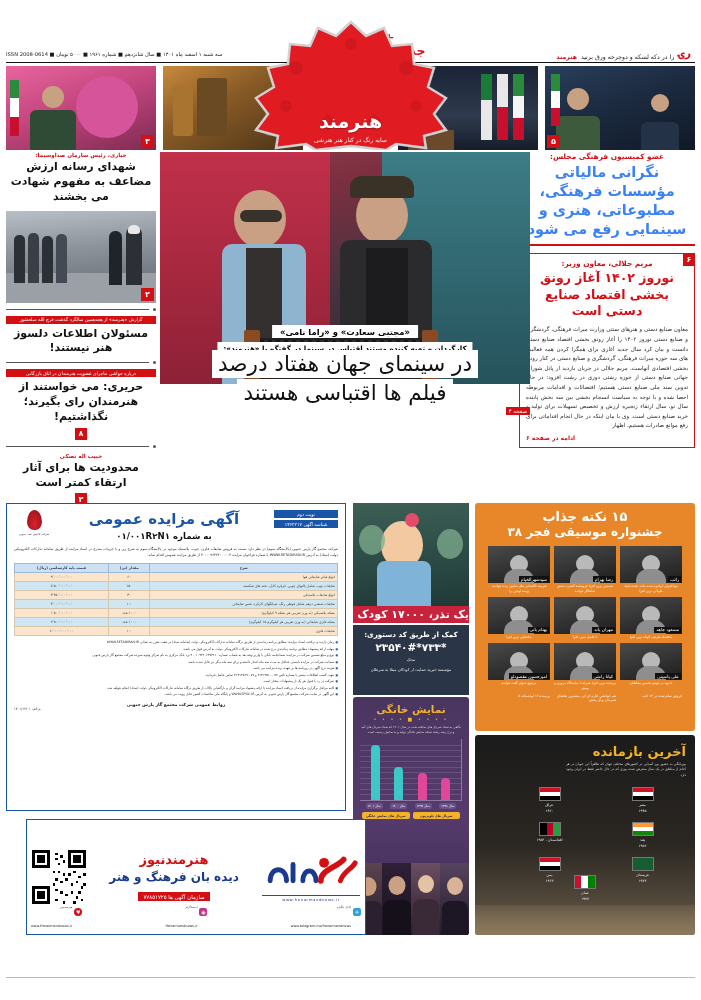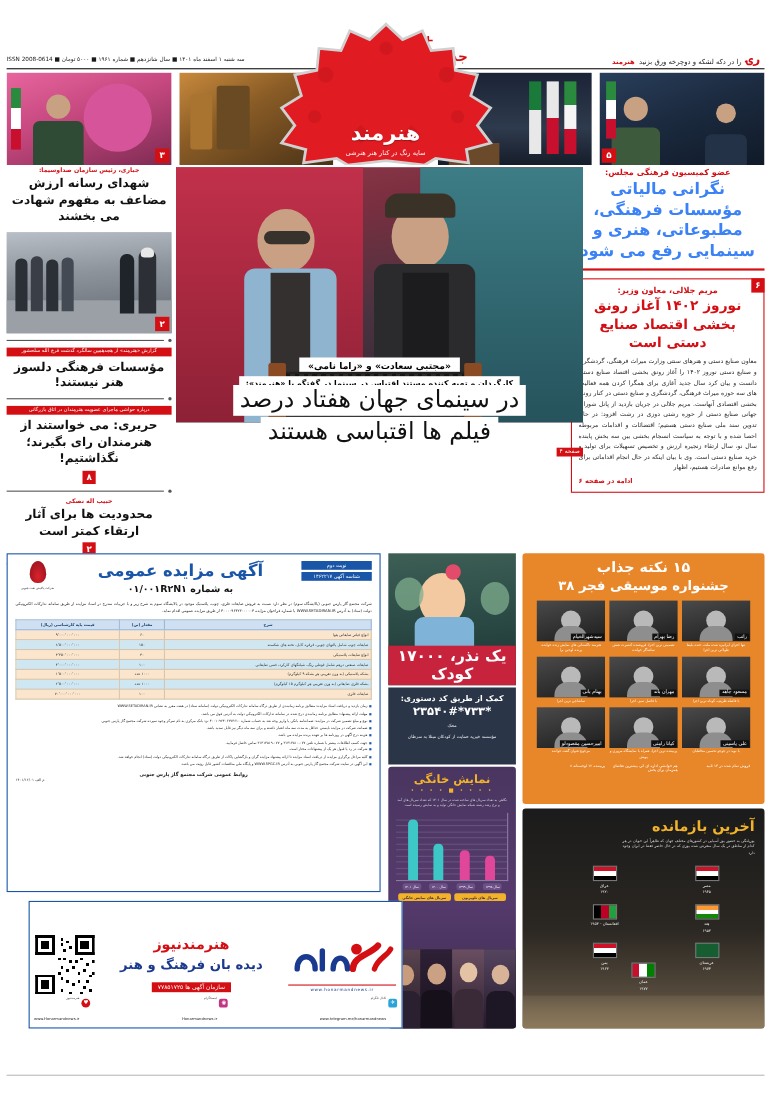--- a/index.html
+++ b/index.html
@@ -183,21 +183,21 @@
   .fname { position:absolute; bottom:1px; right:1px; background:#111; color:#fff;
      font-size:4.4px; padding:.5px 2px; direction:rtl;}
   .fdesc { font-size:3.2px; color:#fff; direction:rtl; line-height:1.35; margin-top:1px;}
   .fest-foot { display:flex; gap:4px; margin-top:4px; }
   .fest-foot div { flex:1; font-size:3.4px; color:#fff; direction:rtl; line-height:1.3;}
 
   
   .childad { position:absolute; right:226px; top:0; width:116px; height:120px;
      background:linear-gradient(175deg,#3d5f55 0%,#2b4a46 50%,#1d3330 100%); overflow:hidden;}
   .childad-bar { position:absolute; bottom:0; left:0; width:100%; background:#c8233c;
-     color:#fff; font-size:14px; font-weight:bold; text-align:center; padding:2px 0; direction:rtl;}
+     color:#fff; font-size:11px; font-weight:bold; padding:2px 0; direction:rtl;}
   .helpad { position:absolute; right:226px; top:122px; width:116px; height:70px;
      background:#2b3548; color:#fff; text-align:center; padding:5px 4px; direction:rtl;}
   .helpad .t1 { font-size:7.2px; font-weight:bold; }
   .helpad .t2 { font-size:10.5px; font-weight:bold; margin-top:2px; letter-spacing:.5px;}
   .helpad .mahak { font-size:4px; margin-top:4px; opacity:.9; line-height:1.4;}
 
   
   .cheetah { position:absolute; right:0; top:232px; width:220px; height:200px;
      background:linear-gradient(180deg,#1b1b1b 0%,#2b2722 55%,#6a5c49 100%);
      border-radius:3px; overflow:hidden;}
@@ -405,21 +405,21 @@
       <div style="position:absolute;right:14px;top:16px;width:16px;height:58px;background:#2c2f36;border-radius:7px 7px 0 0;"></div>
       <div style="position:absolute;right:16px;top:14px;width:12px;height:9px;background:#e8e8e8;border-radius:50% 50% 30% 30%;"></div>
       <div class="pagetag">۲</div>
     </div>
 
     <div class="r-rule">
         <span class="dot"></span>
         <span class="ln"></span>
       </div>
     <div class="r-bar">گزارش «هنرمند» از هجدهمین سالگرد گذشت فرج الله سلحشور</div>
-    <div class="r-head">مؤسسات فرهنگی دلسوز هنر نیستند!</div>
+    <div class="r-head">مسئولان اطلاعات دلسوز هنر نیستند!</div>
 
     <div class="r-rule">
         <span class="dot"></span>
         <span class="ln"></span>
       </div>
     <div class="r-bar">درباره حواشی ماجرای عضویت هنرمندان در اتاق بازرگانی</div>
     <div class="r-head">حریری: می خواستند از هنرمندان رای بگیرند؛ نگذاشتیم!</div>
     <div class="r-num">۸</div>
 
     <div class="r-rule">

